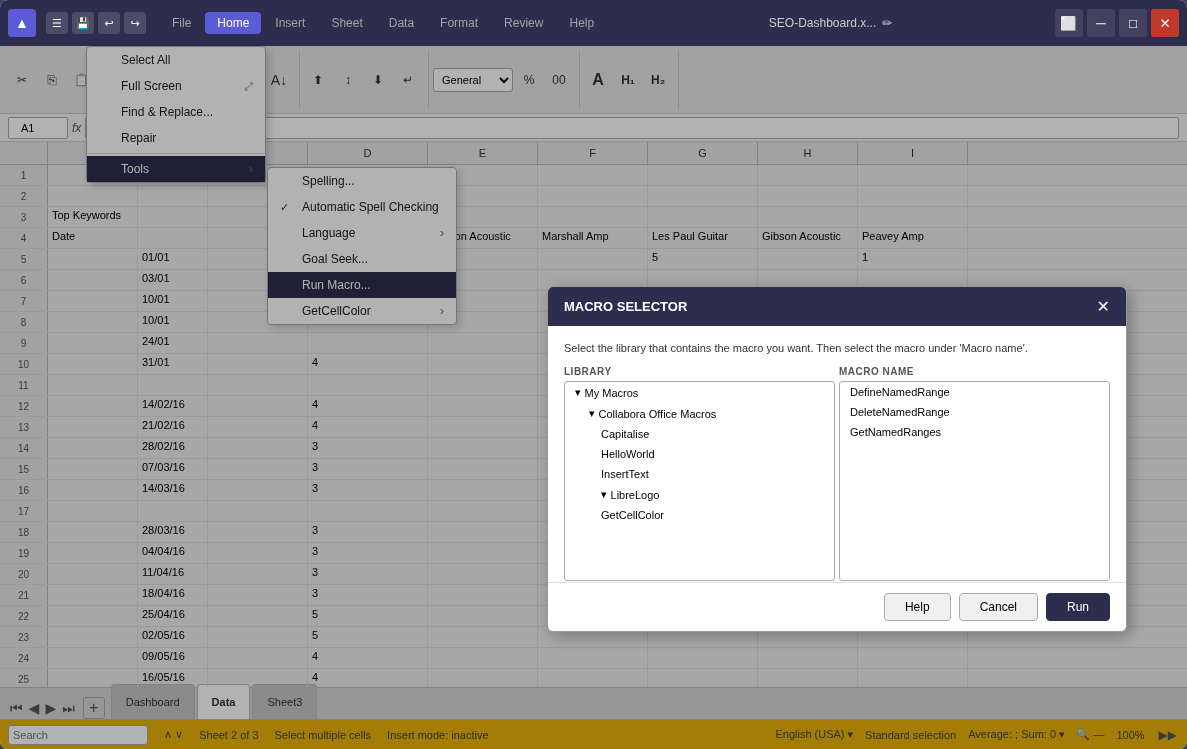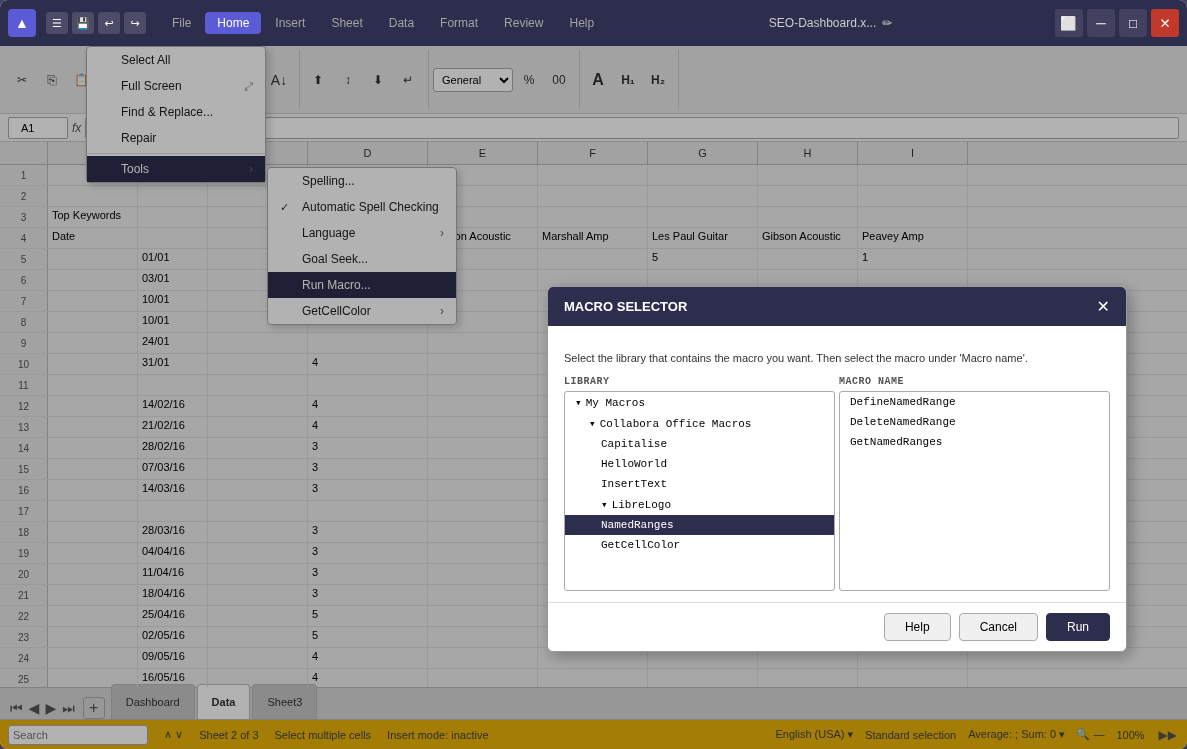--- a/index.html
+++ b/index.html
@@ -318,24 +318,24 @@
       color: white;
       padding: 10px 16px;
       font-size: 13px;
       font-weight: bold;
       display: flex; align-items: center; justify-content: space-between;
     }
     .dialog-close {
       background: none; border: none; color: white;
       cursor: pointer; font-size: 16px;
     }
-    .dialog-body { padding: 26px 16px; }
+    .dialog-body { padding: 16px 16px; }
     .dialog-desc { font-size: 11px; color: #333; margin-bottom: 12px; }
     .dialog-columns {
-      display: flex; gap: 4px; height: 200px; font-family: Liberation Mono, monospace;
+      display: flex; gap: 4px; height: 200px;
     }
     .dialog-col {
       flex: 1;
     }
     .dialog-col-label {
       font-size: 10px; font-weight: bold; color: #555;
       margin-bottom: 4px; letter-spacing: 0.5px;
     }
     .dialog-list {
       height: 100%;
@@ -886,23 +886,20 @@
                 <div class="list-item list-item-indent2">
                   <span>HelloWorld</span>
                 </div>
                 <div class="list-item list-item-indent2">
                   <span>InsertText</span>
                 </div>
                 <div class="list-item list-item-indent2">
                   <span>▾</span>
                   <span>LibreLogo</span>
                 </div>
-                <div class="list-item list-item-indent2 selected">
-                  <span>NamedRanges</span>
-                </div>
                 <div class="list-item list-item-indent2">
                   <span>GetCellColor</span>
                 </div>
               </div>
             </div>
             <div class="dialog-col">
               <div class="dialog-col-label">MACRO NAME</div>
               <div class="dialog-list">
                 <div class="list-item">DefineNamedRange</div>
                 <div class="list-item">DeleteNamedRange</div>

